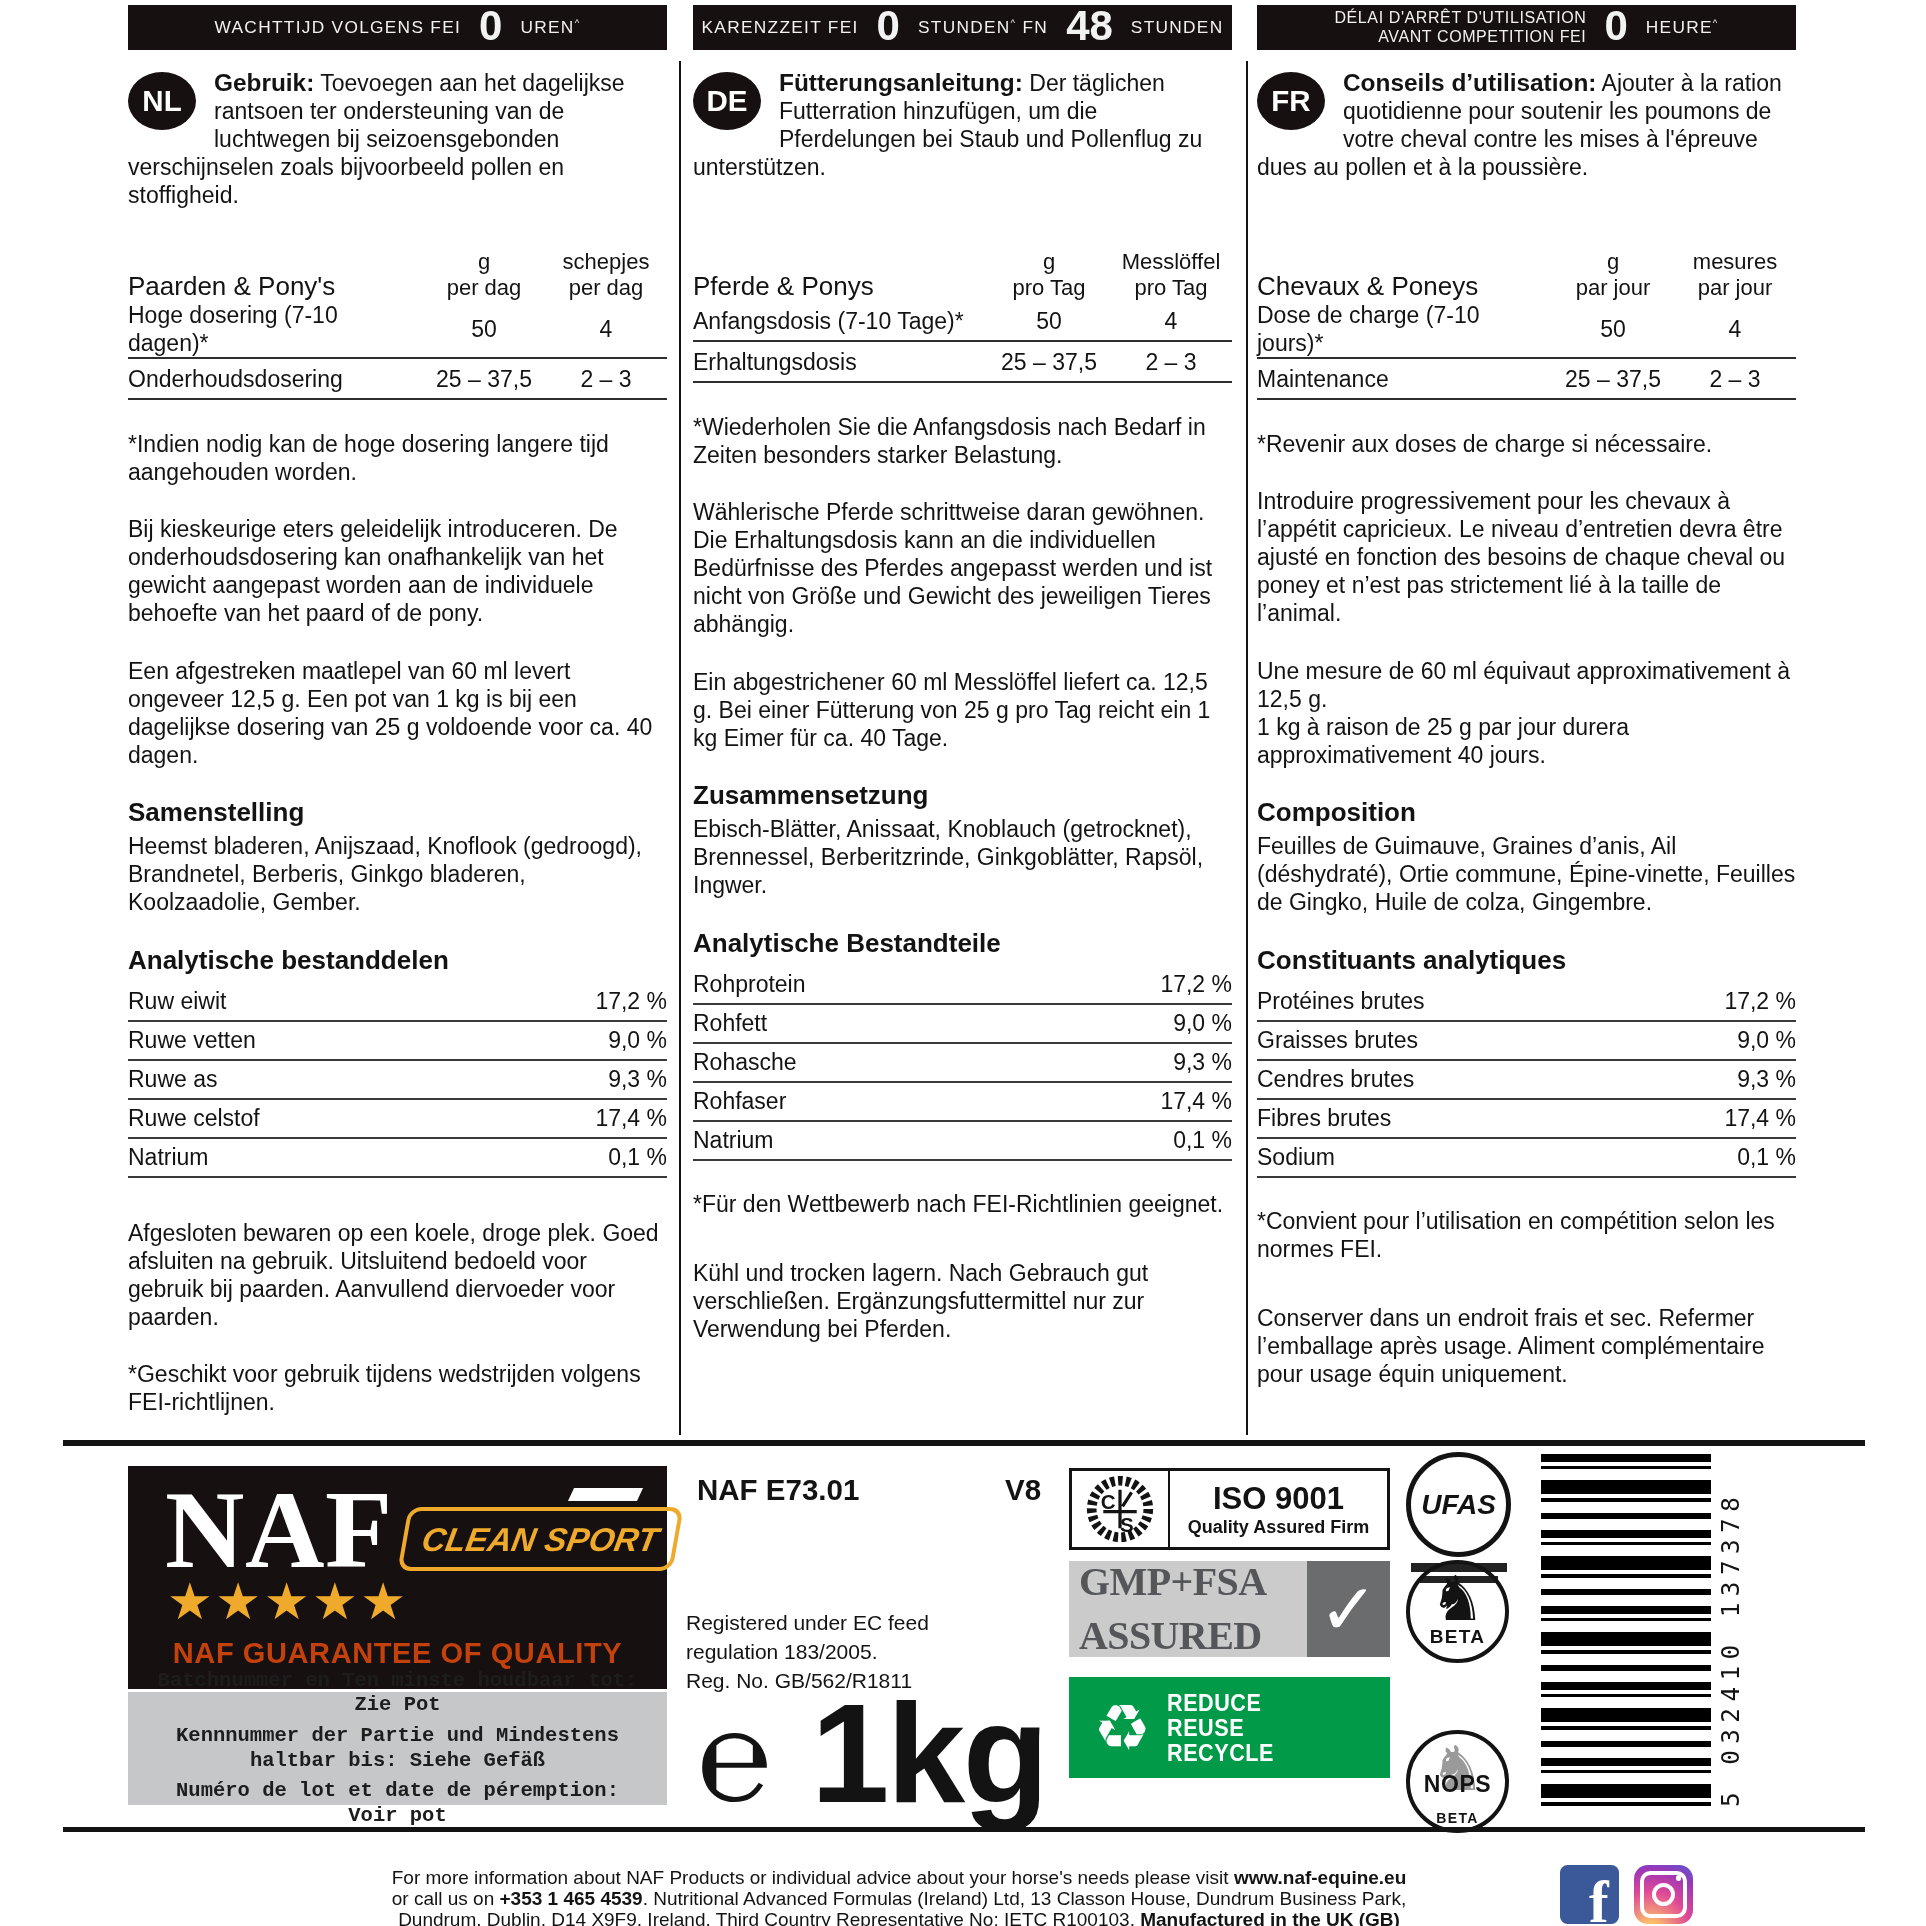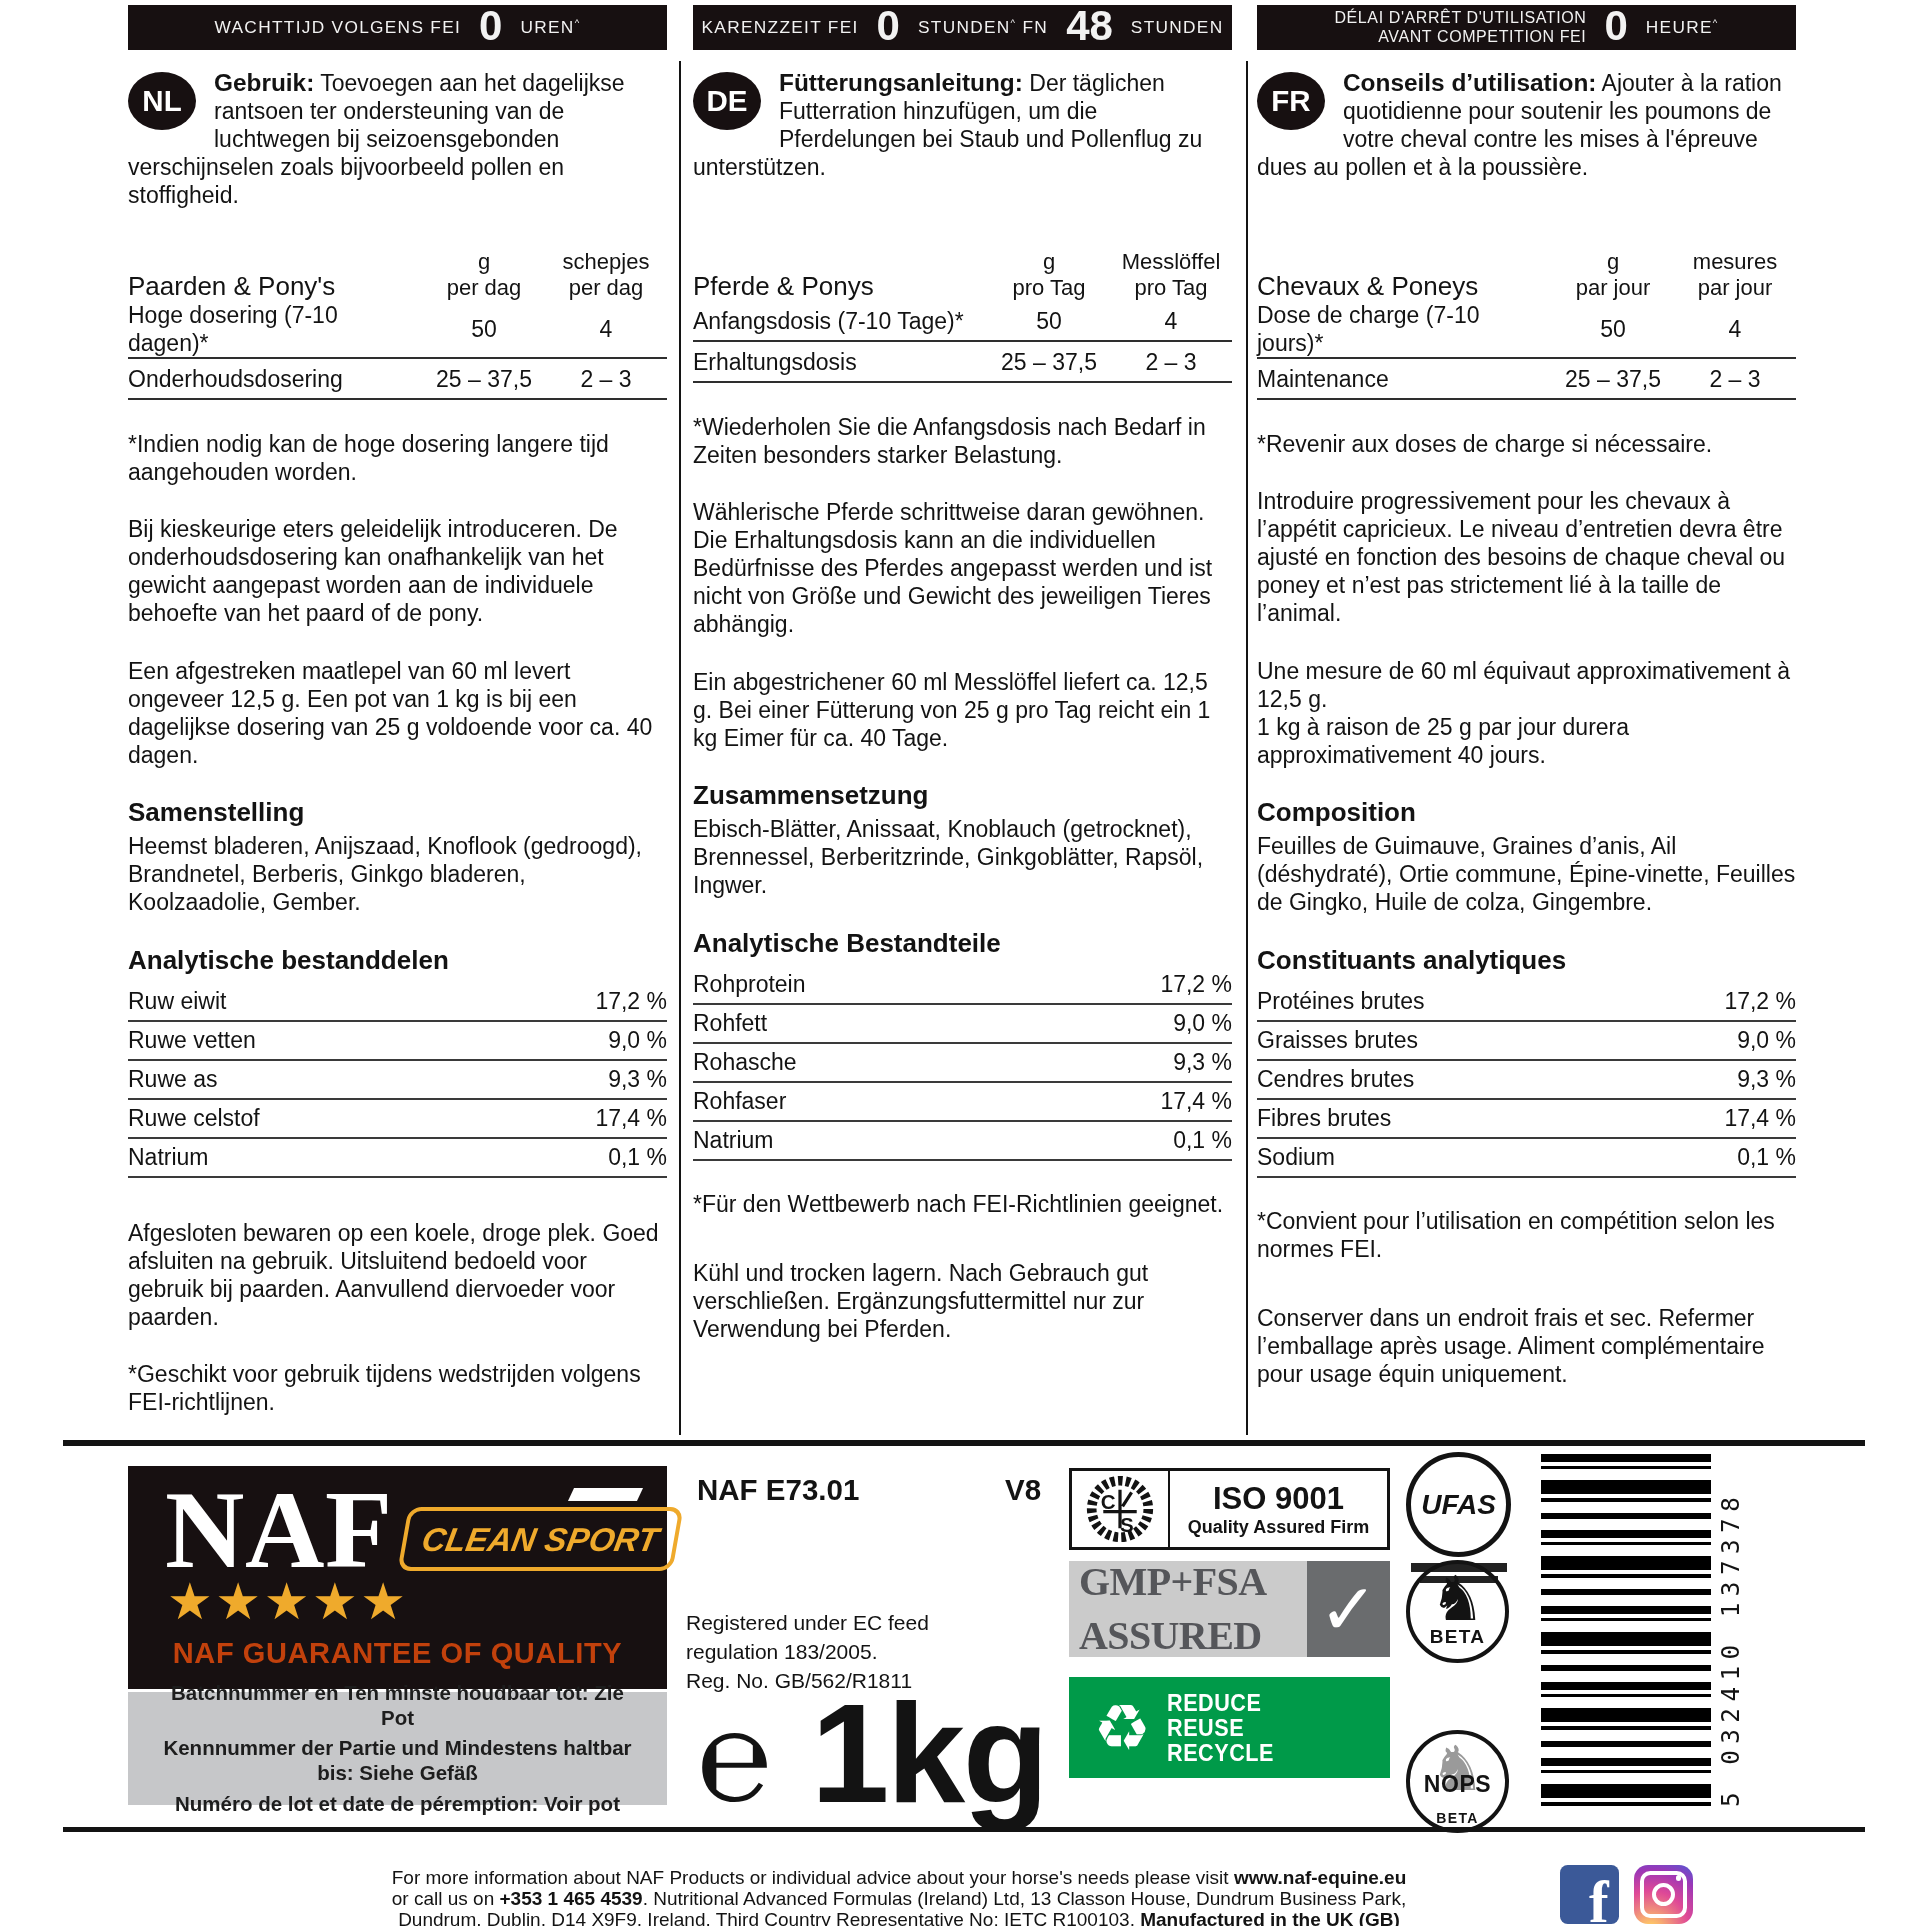--- a/index.html
+++ b/index.html
@@ -46,21 +46,21 @@
                 font-size:110px;line-height:1;letter-spacing:0.6px;}
   .stars{position:absolute;left:39px;top:110px;color:#efaa2c;font-size:51px;letter-spacing:2.6px;line-height:1;}
   .cs-tab{position:absolute;left:443px;top:22px;width:69px;height:13px;background:#fff;transform:skewX(-25deg);}
   .cs-badge{position:absolute;left:275px;top:41px;border:4.5px solid #efaa2c;border-radius:13px;
             transform:skewX(-10deg);color:#efaa2c;font-weight:bold;font-style:italic;
             font-size:33px;line-height:1;padding:11.6px 15.4px;white-space:nowrap;}
   .guarantee{position:absolute;left:0;right:0;top:171px;text-align:center;color:#c2410c;
              font-weight:bold;font-size:29px;letter-spacing:0.6px;}
   .grey-box{position:absolute;left:128px;top:1692px;width:539px;height:113px;background:#c6c7c9;
             color:#1d1d1d;text-align:center;font-weight:bold;font-size:20.5px;line-height:24.4px;
-            display:flex;flex-direction:column;justify-content:center;gap:6.4px;padding:0 26px;box-sizing:border-box;}
+            display:flex;flex-direction:column;justify-content:center;gap:6.4px;padding:0 26px;box-sizing:border-box;font-family:Liberation Mono, monospace;}
   .code{position:absolute;left:697px;top:1473px;font-size:29.5px;font-weight:bold;}
   .ver{position:absolute;left:1005px;top:1473px;font-size:29.5px;font-weight:bold;}
   .reg{position:absolute;left:686px;top:1608px;font-size:21px;line-height:29px;white-space:pre-line;}
   .weight{position:absolute;left:697px;top:1689px;display:flex;align-items:flex-end;gap:39px;}
   .esign{font-size:125px;line-height:1;}
   .kg{font-size:141px;line-height:0.92;font-weight:bold;letter-spacing:-2.6px;}
   .iso-box{position:absolute;left:1069px;top:1468px;width:321px;height:82px;border:3.2px solid #131313;
            display:flex;align-items:center;box-sizing:border-box;background:#fff;}
   .iso-left{width:96px;display:flex;align-items:center;justify-content:center;border-right:2.6px solid #131313;height:100%;}
   .iso-right{flex:1;text-align:center;}

